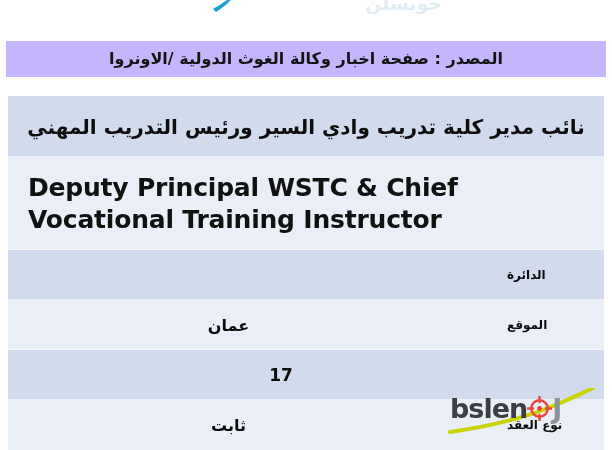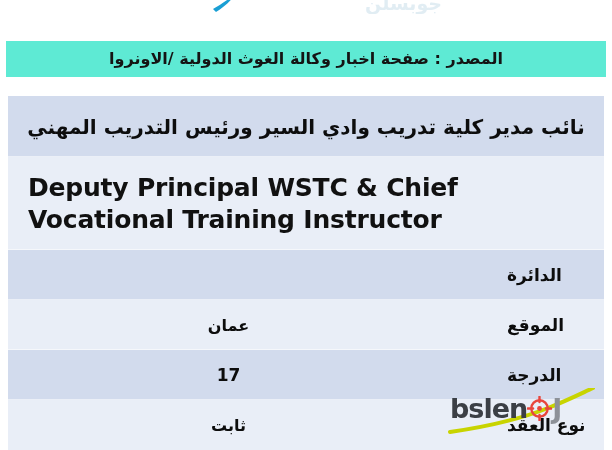--- a/index.html
+++ b/index.html
@@ -61,21 +61,21 @@
     height: 22px;
   }
 
   
   .source-banner {
     position: absolute;
     left: 6px;
     top: 41px;
     width: 600px;
     height: 36px;
-    background: #5eead4;
+    background: #c4b5fd;
     display: flex;
     align-items: center;
     justify-content: center;
     direction: rtl;
   }
   .source-text {
     font-family: "DejaVu Sans", "DejaVu Serif", sans-serif;
     font-size: 16px;
     font-weight: bold;
     color: #141414;
@@ -138,21 +138,21 @@
   
   .row-data {
     height: 50px;
   }
   .cell-label {
     flex: 0 0 105px;
     text-align: left;
     padding-left: 8px;
     box-sizing: border-box;
     font-family: "DejaVu Sans", sans-serif;
-    font-size: 17px;
+    font-size: 12px;
     font-weight: bold;
     color: #0d0d0d;
     white-space: nowrap;
     direction: rtl;
   }
   .cell-value {
     flex: 1 1 auto;
     text-align: center;
     padding-right: 50px;
     box-sizing: border-box;
@@ -251,21 +251,20 @@
       <div class="row-sep"></div>
     </div>
 
     <div class="row row-data shade-light">
       <span class="cell-label">الموقع</span>
       <span class="cell-value">عمان</span>
       <div class="row-sep"></div>
     </div>
 
     <div class="row row-data shade-dark">
-      <span class="cell-label">الدرجة</span>
       <span class="cell-value numeric">17</span>
       <div class="row-sep"></div>
     </div>
 
     <div class="row row-data shade-light">
       <span class="cell-label">نوع العقد</span>
       <span class="cell-value">ثابت</span>
     </div>
 
   </div>

